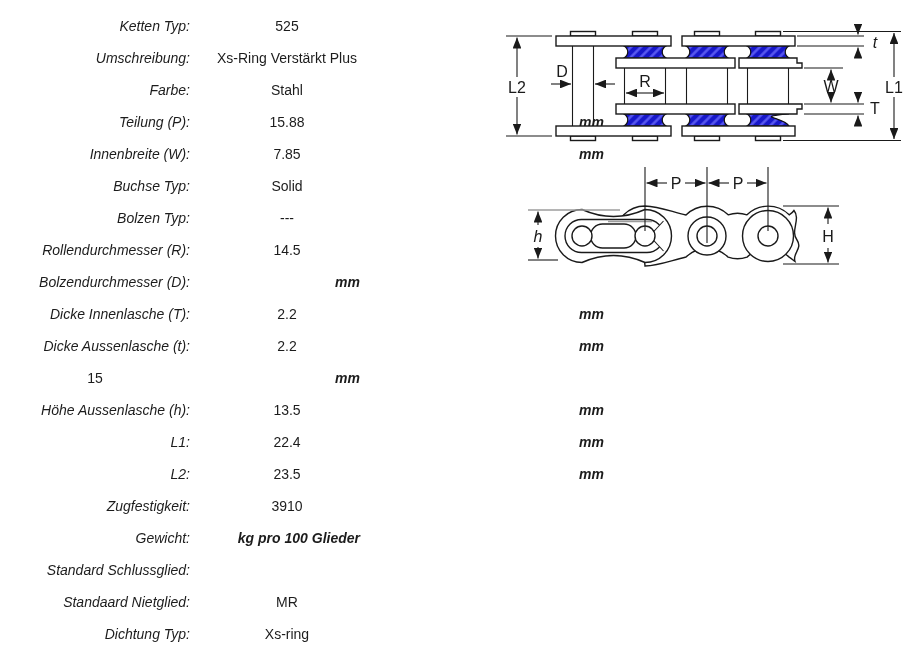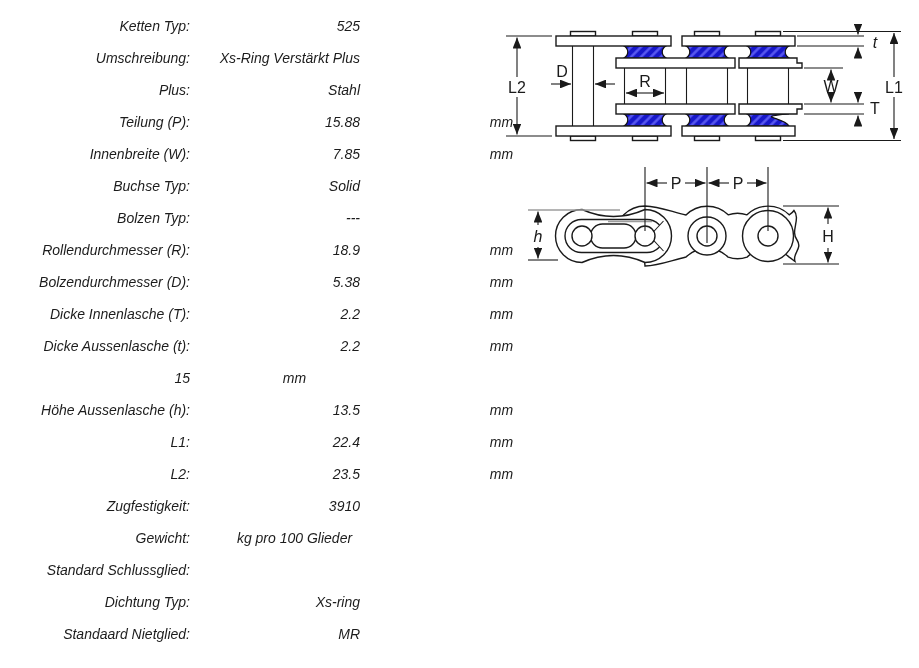--- a/index.html
+++ b/index.html
@@ -6,22 +6,22 @@
   body{
     width:919px;height:668px;position:relative;background:#ffffff;
     font-family:"Liberation Sans",sans-serif;overflow:hidden;
   }
   .spec-table{position:absolute;left:0;top:10px;width:480px;}
   .spec-row{
     display:grid;grid-template-columns:190px 146px 220px;
     height:32px;line-height:32px;font-size:14px;color:#1c1c1c;gap:24px;
   }
   .spec-label{text-align:right;font-style:italic;white-space:pre;}
-  .spec-value{text-align:right;white-space:pre;font-style:italic;}
-  .spec-unit{text-align:center;padding-left:15px;font-style:italic;white-space:pre;}
+  .spec-value{text-align:center;white-space:pre;}
+  .spec-unit{text-align:right;padding-left:15px;font-style:italic;white-space:pre;font-weight:bold;}
   svg.diagram{position:absolute;left:480px;top:0;}
   svg text{
     font-family:"Liberation Sans",sans-serif;font-size:16px;fill:#1a1a1a;
     text-anchor:middle;dominant-baseline:central;
   }
   svg text.it{font-style:italic;}
   .shape{stroke:#1a1a1a;stroke-width:1.4;fill:#ffffff;}
   .thin{stroke:#1a1a1a;stroke-width:1.1;fill:none;}
   .xr{stroke:#111111;stroke-width:1.2;}
 </style>
@@ -33,21 +33,21 @@
       <span class="spec-label">Ketten Typ:</span>
       <span class="spec-value">525</span>
       <span class="spec-unit"></span>
     </div>
   <div class="spec-row">
       <span class="spec-label">Umschreibung:</span>
       <span class="spec-value">Xs-Ring Verstärkt Plus</span>
       <span class="spec-unit"></span>
     </div>
   <div class="spec-row">
-      <span class="spec-label">Plus:</span>
+      <span class="spec-label">Farbe:</span>
       <span class="spec-value">Stahl</span>
       <span class="spec-unit"></span>
     </div>
   <div class="spec-row">
       <span class="spec-label">Teilung (P):</span>
       <span class="spec-value">15.88</span>
       <span class="spec-unit">mm</span>
     </div>
   <div class="spec-row">
       <span class="spec-label">Innenbreite (W):</span>
@@ -59,26 +59,25 @@
       <span class="spec-value">Solid</span>
       <span class="spec-unit"></span>
     </div>
   <div class="spec-row">
       <span class="spec-label">Bolzen Typ:</span>
       <span class="spec-value">---</span>
       <span class="spec-unit"></span>
     </div>
   <div class="spec-row">
       <span class="spec-label">Rollendurchmesser (R):</span>
-      <span class="spec-value">18.9</span>
+      <span class="spec-value">14.5</span>
       <span class="spec-unit">mm</span>
     </div>
   <div class="spec-row">
       <span class="spec-label">Bolzendurchmesser (D):</span>
-      <span class="spec-value">5.38</span>
       <span class="spec-unit">mm</span>
     </div>
   <div class="spec-row">
       <span class="spec-label">Dicke Innenlasche (T):</span>
       <span class="spec-value">2.2</span>
       <span class="spec-unit">mm</span>
     </div>
   <div class="spec-row">
       <span class="spec-label">Dicke Aussenlasche (t):</span>
       <span class="spec-value">2.2</span>
@@ -109,27 +108,27 @@
     </div>
   <div class="spec-row">
       <span class="spec-label">Gewicht:</span>
       <span class="spec-unit">kg pro 100 Glieder</span>
     </div>
   <div class="spec-row">
       <span class="spec-label">Standard Schlussglied:</span>
       <span class="spec-unit"></span>
     </div>
   <div class="spec-row">
+      <span class="spec-label">Standaard Nietglied:</span>
+      <span class="spec-value">MR</span>
+      <span class="spec-unit"></span>
+    </div>
+  <div class="spec-row">
       <span class="spec-label">Dichtung Typ:</span>
       <span class="spec-value">Xs-ring</span>
-      <span class="spec-unit"></span>
-    </div>
-  <div class="spec-row">
-      <span class="spec-label">Standaard Nietglied:</span>
-      <span class="spec-value">MR</span>
       <span class="spec-unit"></span>
     </div>
 </div>
 
 <svg class="diagram" width="439" height="320" viewBox="480 0 439 320">
   <defs>
     <marker id="arr" viewBox="0 0 10 8" refX="10" refY="4" markerWidth="10" markerHeight="8" orient="auto">
       <path d="M0,0 L10,4 L0,8 Z" fill="#1a1a1a"></path>
     </marker>
     <pattern id="bluehatch" width="7" height="7" patternUnits="userSpaceOnUse" patternTransform="rotate(-45)">

